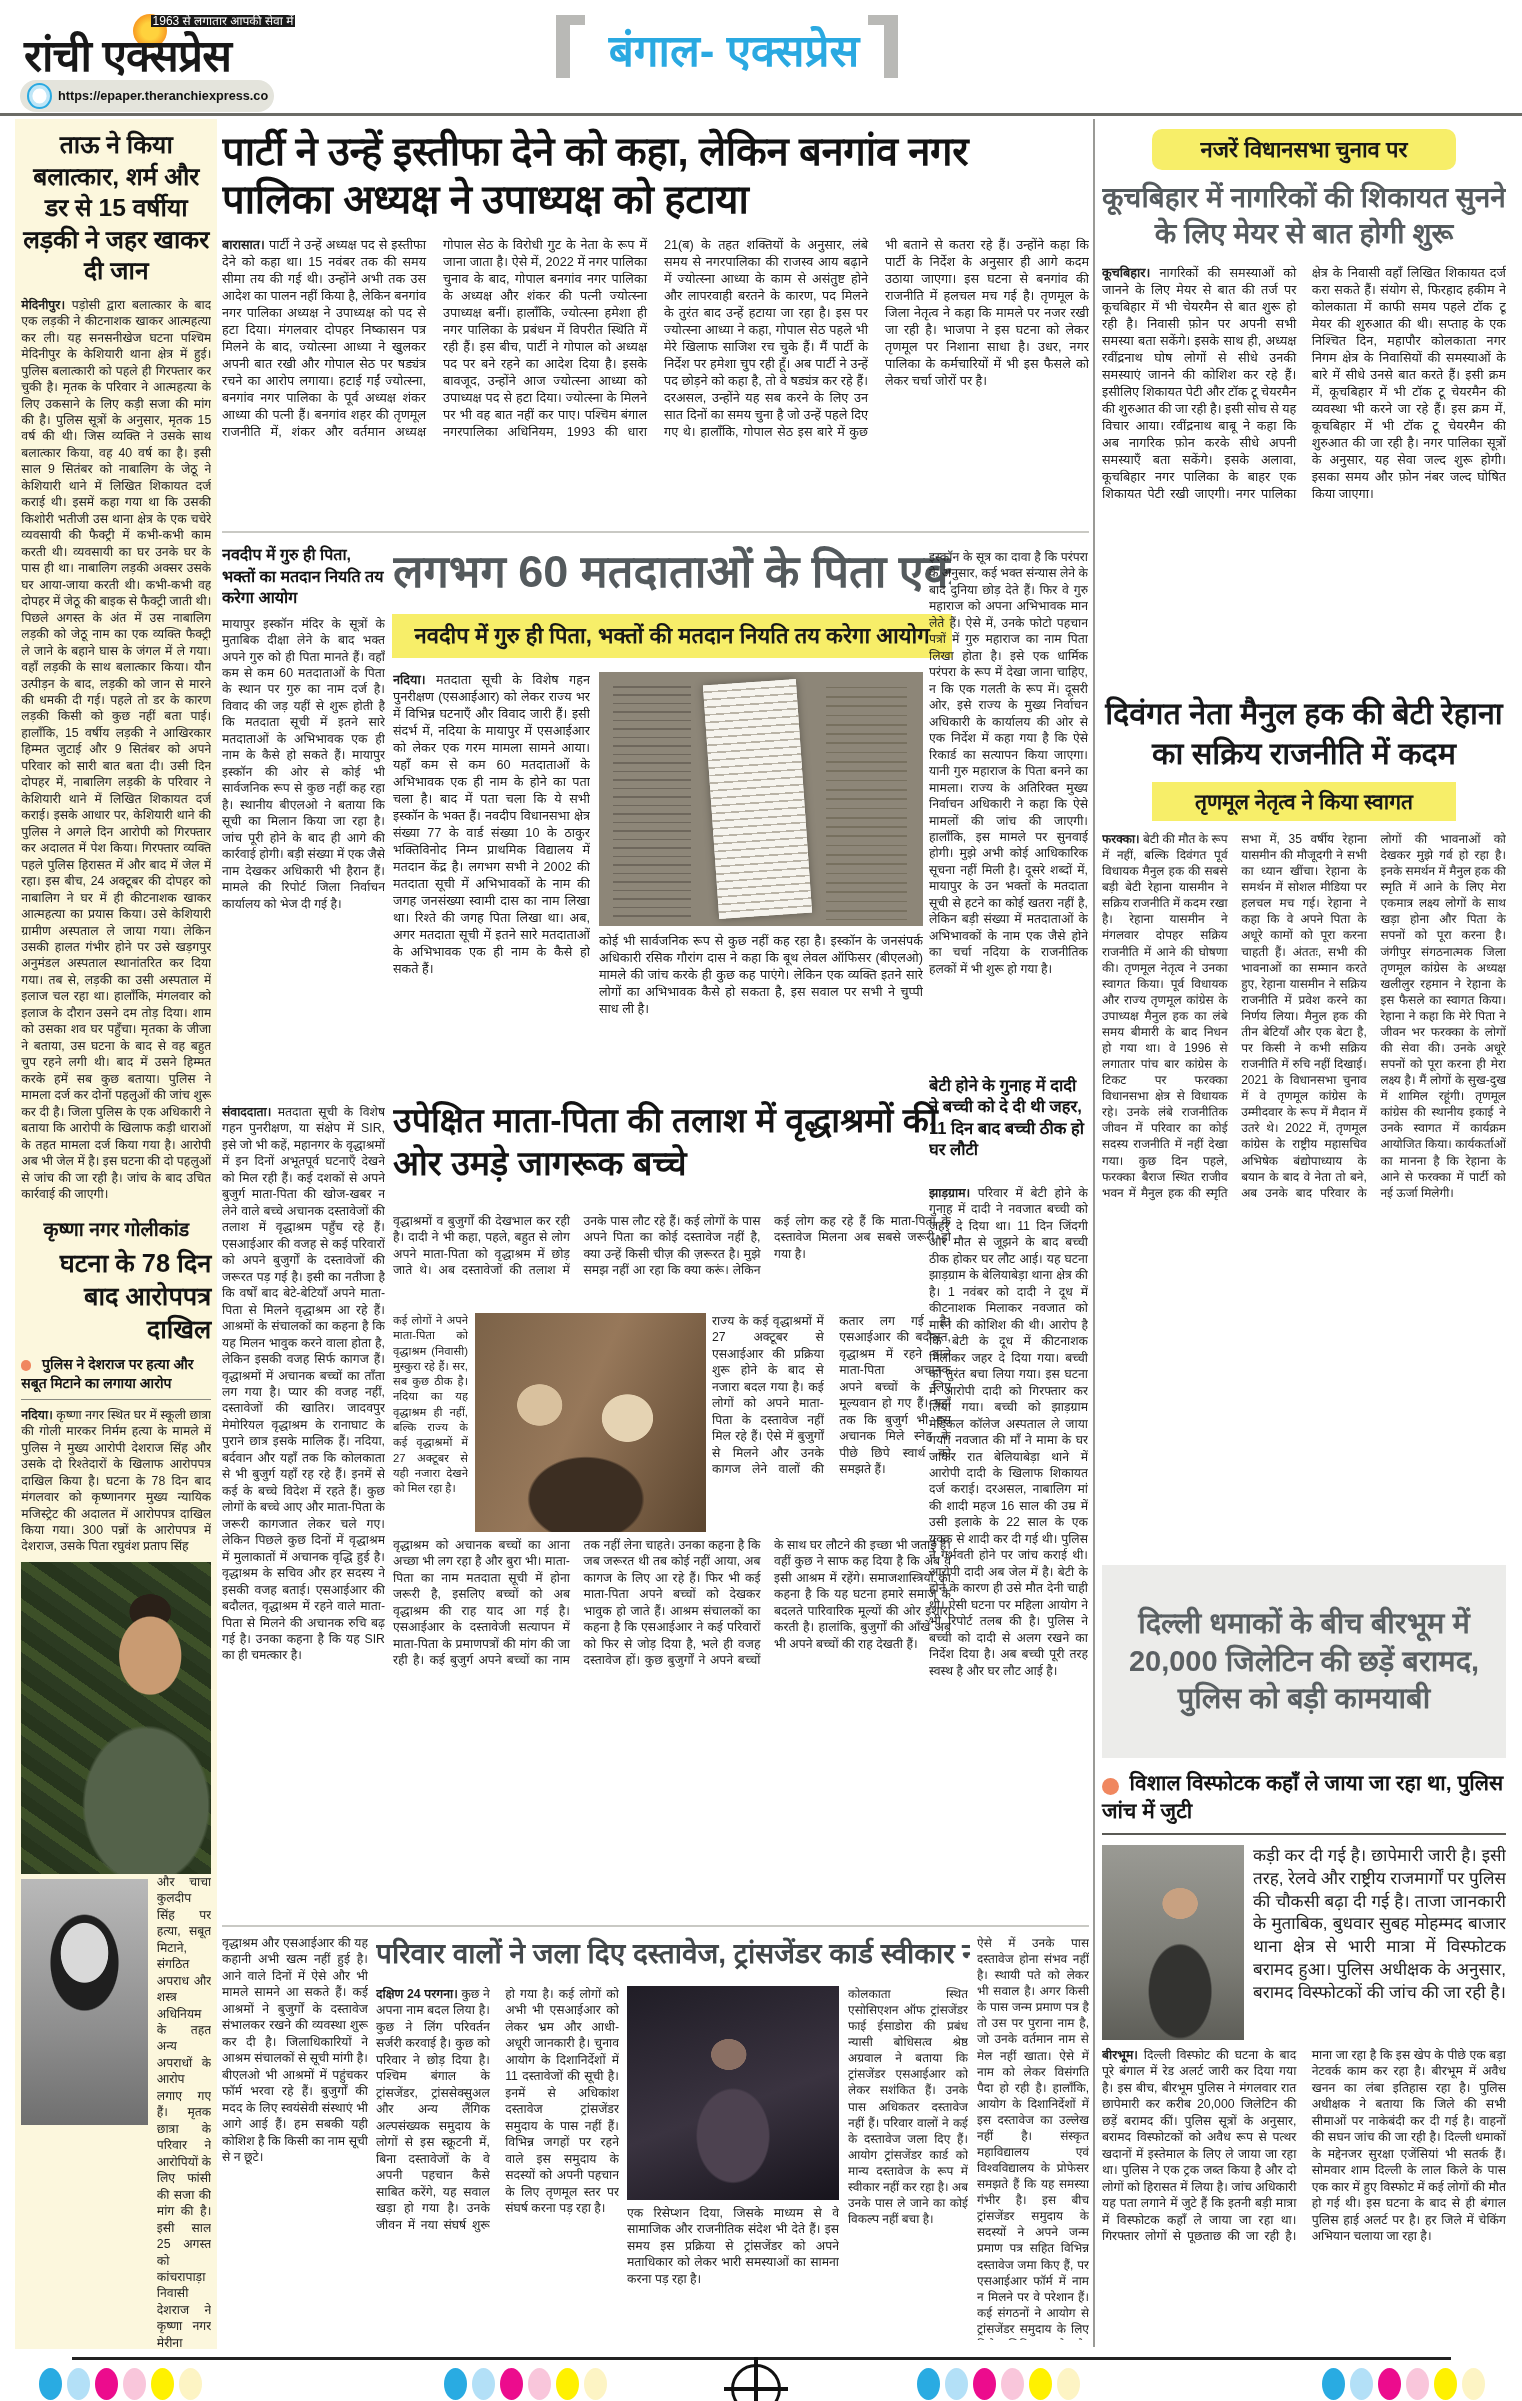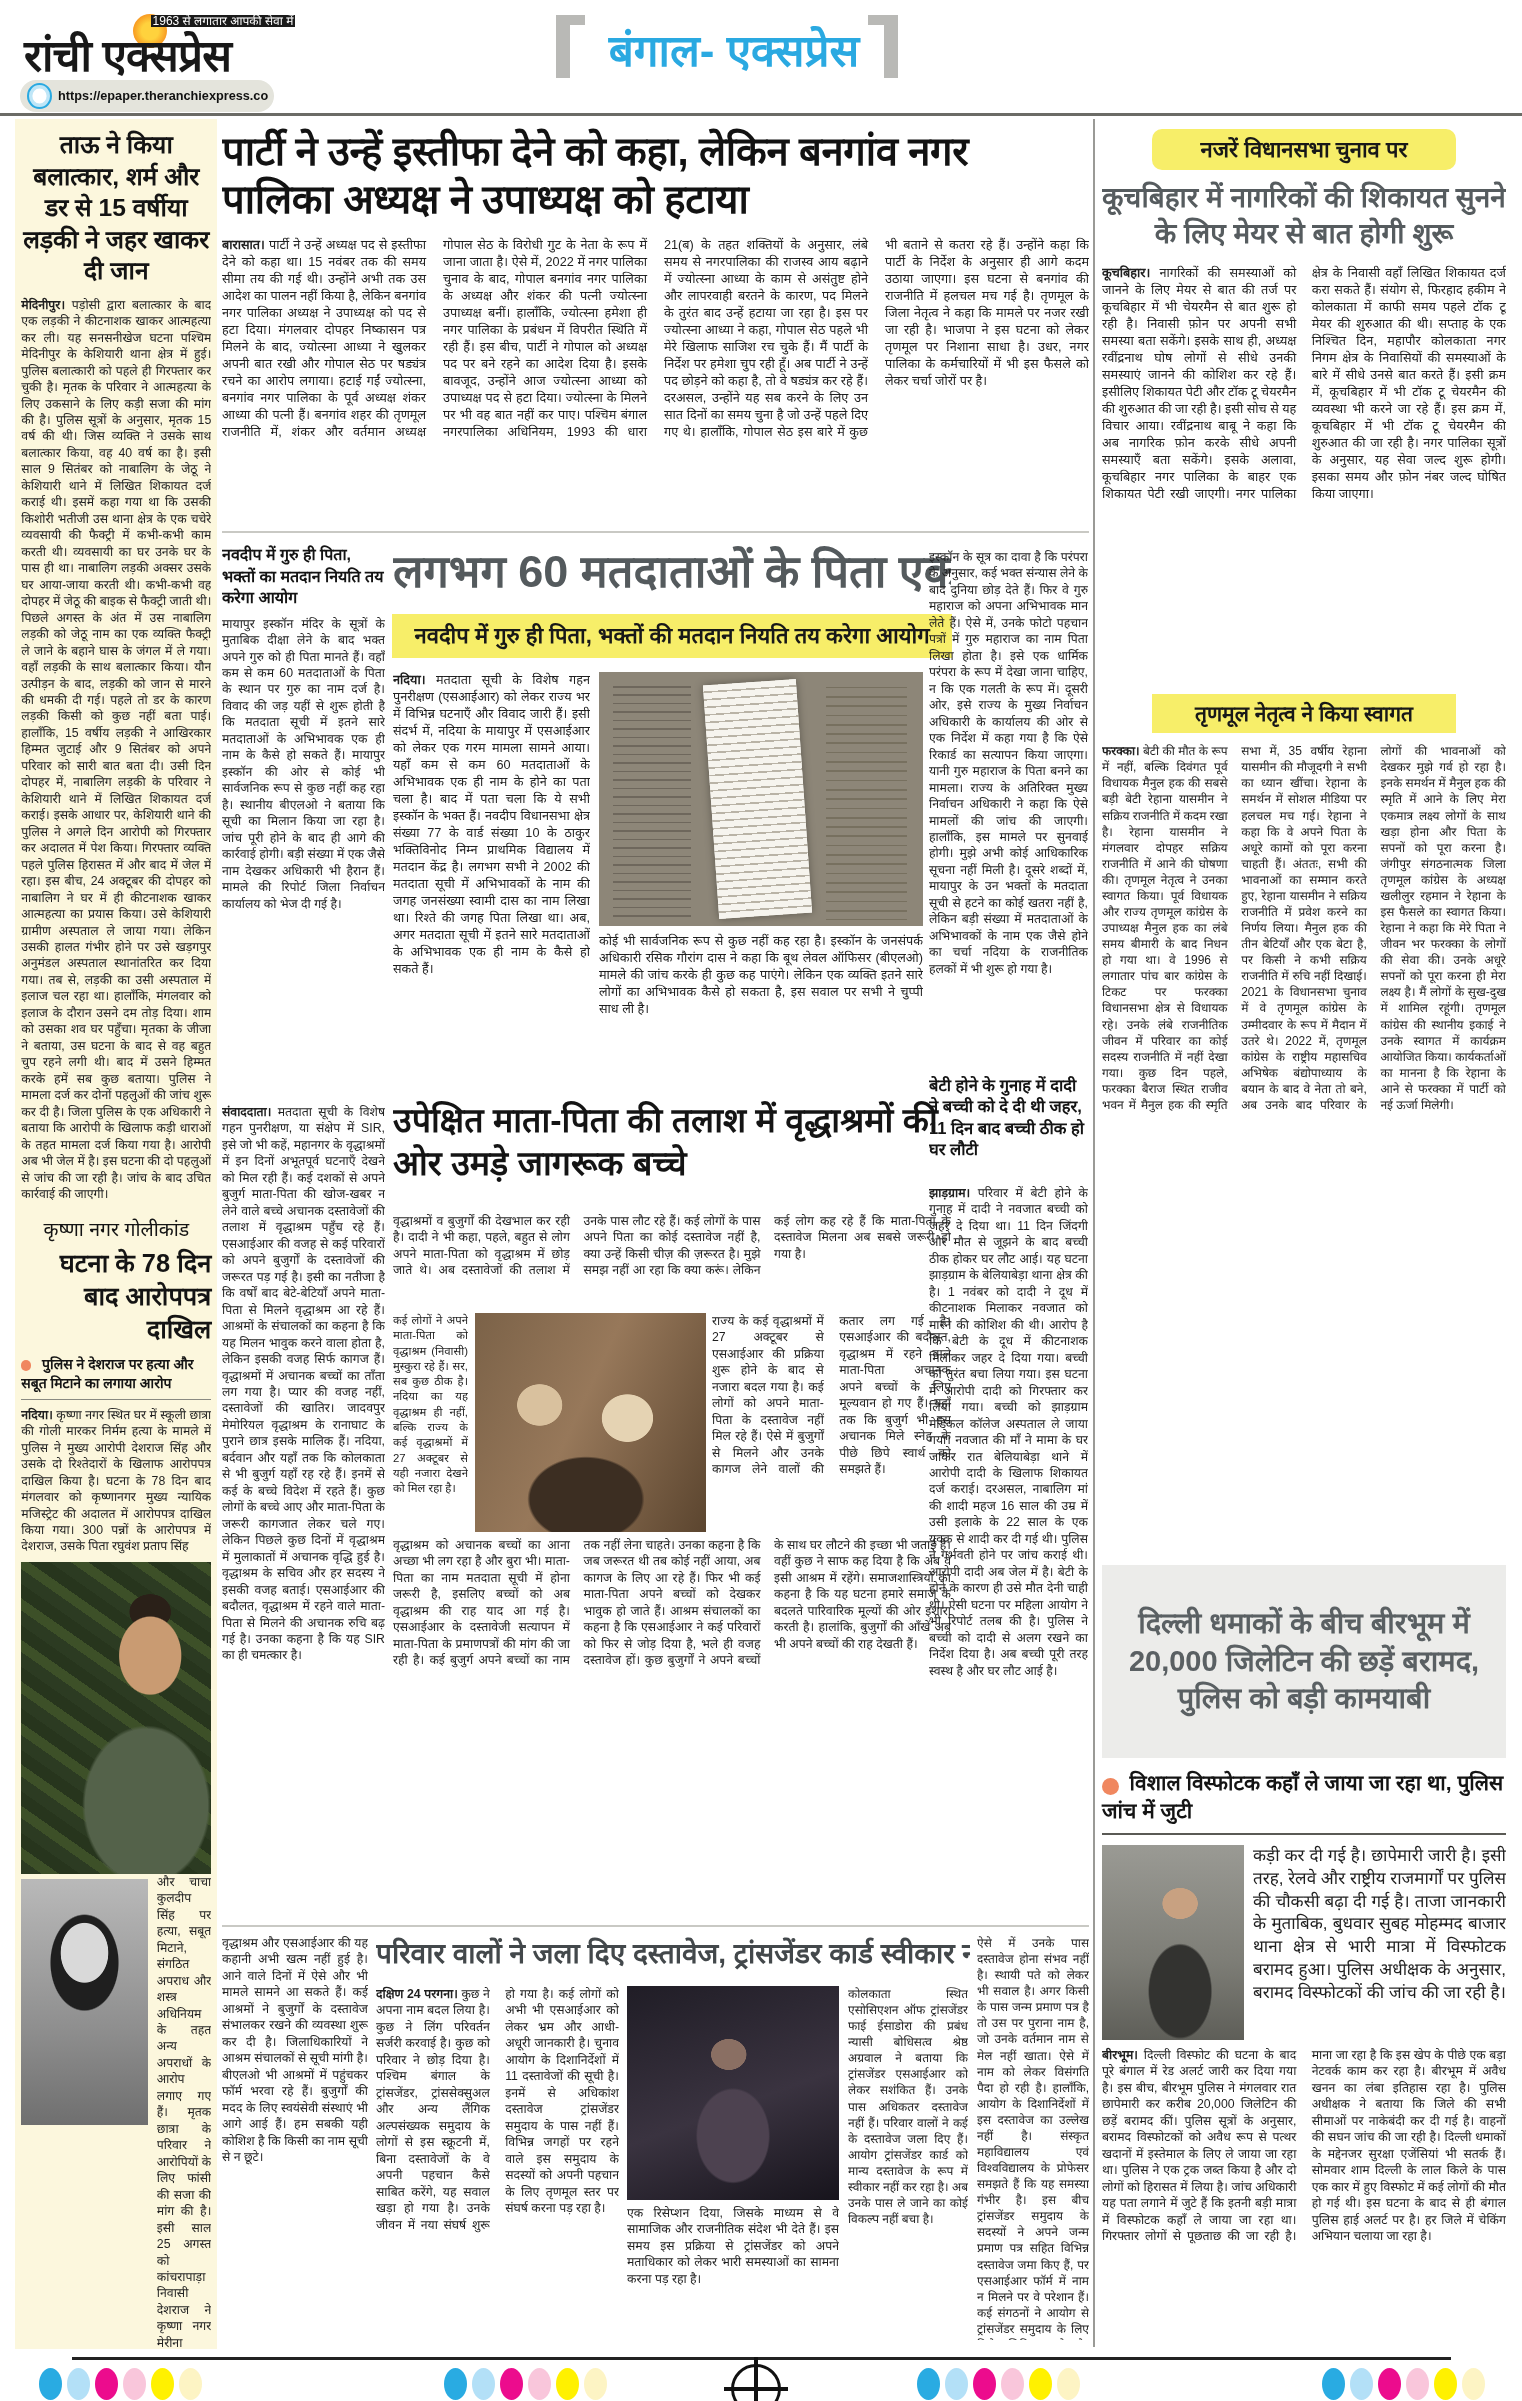--- a/index.html
+++ b/index.html
@@ -53,21 +53,21 @@
   </div>
 
   <div class="abs" style="left:15.3px;top:119px;width:202px;height:2230px;background:#fcf7dd;padding:6.8px 6px;box-sizing:border-box;overflow:hidden;">
     <div>
       <div style="font-size:24.6px;line-height:1.28;font-weight:800;color:#141414;text-align:center;margin:3.4px 0 10.2px;">ताऊ ने किया बलात्कार, शर्म और डर से 15 वर्षीया लड़की ने जहर खाकर दी जान</div>
       <div class="body-txt" style="font-size:12.3px;">
         <span class="dateline">मेदिनीपुर।</span>
         <span>पड़ोसी द्वारा बलात्कार के बाद एक लड़की ने कीटनाशक खाकर आत्महत्या कर ली। यह सनसनीखेज घटना पश्चिम मेदिनीपुर के केशियारी थाना क्षेत्र में हुई। पुलिस बलात्कारी को पहले ही गिरफ्तार कर चुकी है। मृतक के परिवार ने आत्महत्या के लिए उकसाने के लिए कड़ी सजा की मांग की है। पुलिस सूत्रों के अनुसार, मृतक 15 वर्ष की थी। जिस व्यक्ति ने उसके साथ बलात्कार किया, वह 40 वर्ष का है। इसी साल 9 सितंबर को नाबालिग के जेठू ने केशियारी थाने में लिखित शिकायत दर्ज कराई थी। इसमें कहा गया था कि उसकी किशोरी भतीजी उस थाना क्षेत्र के एक चचेरे व्यवसायी की फैक्ट्री में कभी-कभी काम करती थी। व्यवसायी का घर उनके घर के पास ही था। नाबालिग लड़की अक्सर उसके घर आया-जाया करती थी। कभी-कभी वह दोपहर में जेठू की बाइक से फैक्ट्री जाती थी। पिछले अगस्त के अंत में उस नाबालिग लड़की को जेठू नाम का एक व्यक्ति फैक्ट्री ले जाने के बहाने घास के जंगल में ले गया। वहाँ लड़की के साथ बलात्कार किया। यौन उत्पीड़न के बाद, लड़की को जान से मारने की धमकी दी गई। पहले तो डर के कारण लड़की किसी को कुछ नहीं बता पाई। हालाँकि, 15 वर्षीय लड़की ने आखिरकार हिम्मत जुटाई और 9 सितंबर को अपने परिवार को सारी बात बता दी। उसी दिन दोपहर में, नाबालिग लड़की के परिवार ने केशियारी थाने में लिखित शिकायत दर्ज कराई। इसके आधार पर, केशियारी थाने की पुलिस ने अगले दिन आरोपी को गिरफ्तार कर अदालत में पेश किया। गिरफ्तार व्यक्ति पहले पुलिस हिरासत में और बाद में जेल में रहा। इस बीच, 24 अक्टूबर की दोपहर को नाबालिग ने घर में ही कीटनाशक खाकर आत्महत्या का प्रयास किया। उसे केशियारी ग्रामीण अस्पताल ले जाया गया। लेकिन उसकी हालत गंभीर होने पर उसे खड़गपुर अनुमंडल अस्पताल स्थानांतरित कर दिया गया। तब से, लड़की का उसी अस्पताल में इलाज चल रहा था। हालाँकि, मंगलवार को इलाज के दौरान उसने दम तोड़ दिया। शाम को उसका शव घर पहुँचा। मृतका के जीजा ने बताया, उस घटना के बाद से वह बहुत चुप रहने लगी थी। बाद में उसने हिम्मत करके हमें सब कुछ बताया। पुलिस ने मामला दर्ज कर दोनों पहलुओं की जांच शुरू कर दी है। जिला पुलिस के एक अधिकारी ने बताया कि आरोपी के खिलाफ कड़ी धाराओं के तहत मामला दर्ज किया गया है। आरोपी अब भी जेल में है। इस घटना की दो पहलुओं से जांच की जा रही है। जांच के बाद उचित कार्रवाई की जाएगी।</span>
       </div>
     </div>
-    <div style="font-size:19.5px;font-weight:400;color:#141414;text-align:center;margin:12px 0 5.1px;">कृष्णा नगर गोलीकांड</div>
+    <div style="font-size:19.5px;font-weight:700;color:#141414;text-align:center;margin:12px 0 5.1px;">कृष्णा नगर गोलीकांड</div>
     <div>
       <div style="font-size:25.4px;line-height:1.3;font-weight:800;color:#141414;text-align:right;margin:1.7px 0 8.5px;">घटना के 78 दिन बाद आरोपपत्र दाखिल</div>
       <div style="border-bottom:1.7px solid #8a8a82;padding-bottom:6.8px;margin-bottom:6.8px;">
         <span class="bullet-dot" style="width:10.2px;height:10.2px;"></span>
         <span style="font-weight:800;font-size:14px;color:#141414;">पुलिस ने देशराज पर हत्या और सबूत मिटाने का लगाया आरोप</span>
       </div>
       <div class="body-txt" style="font-size:12.3px;">
         <span class="dateline">नदिया।</span>
         <span>कृष्णा नगर स्थित घर में स्कूली छात्रा की गोली मारकर निर्मम हत्या के मामले में पुलिस ने मुख्य आरोपी देशराज सिंह और उसके दो रिश्तेदारों के खिलाफ आरोपपत्र दाखिल किया है। घटना के 78 दिन बाद मंगलवार को कृष्णानगर मुख्य न्यायिक मजिस्ट्रेट की अदालत में आरोपपत्र दाखिल किया गया। 300 पन्नों के आरोपपत्र में देशराज, उसके पिता रघुवंश प्रताप सिंह</span>
       </div>
@@ -166,20 +166,21 @@
 
     <div class="abs" style="left:1102px;top:180px;width:404px;height:505px;overflow:hidden;">
       <div style="font-size:28px;line-height:1.3;font-weight:800;color:#565c5f;text-align:center;margin-bottom:12px;">कूचबिहार में नागरिकों की शिकायत सुनने के लिए मेयर से बात होगी शुरू</div>
       <div class="body-txt cols2" style="height:397px;">
         <span class="dateline">कूचबिहार।</span>
         <span>नागरिकों की समस्याओं को जानने के लिए मेयर से बात की तर्ज पर कूचबिहार में भी चेयरमैन से बात शुरू हो रही है। निवासी फ़ोन पर अपनी सभी समस्या बता सकेंगे। इसके साथ ही, अध्यक्ष रवींद्रनाथ घोष लोगों से सीधे उनकी समस्याएं जानने की कोशिश कर रहे हैं। इसीलिए शिकायत पेटी और टॉक टू चेयरमैन की शुरुआत की जा रही है। इसी सोच से यह विचार आया। रवींद्रनाथ बाबू ने कहा कि अब नागरिक फ़ोन करके सीधे अपनी समस्याएँ बता सकेंगे। इसके अलावा, कूचबिहार नगर पालिका के बाहर एक शिकायत पेटी रखी जाएगी। नगर पालिका क्षेत्र के निवासी वहाँ लिखित शिकायत दर्ज करा सकते हैं। संयोग से, फिरहाद हकीम ने कोलकाता में काफी समय पहले टॉक टू मेयर की शुरुआत की थी। सप्ताह के एक निश्चित दिन, महापौर कोलकाता नगर निगम क्षेत्र के निवासियों की समस्याओं के बारे में सीधे उनसे बात करते हैं। इसी क्रम में, कूचबिहार में भी टॉक टू चेयरमैन की व्यवस्था भी करने जा रहे हैं। इस क्रम में, कूचबिहार में भी टॉक टू चेयरमैन की शुरुआत की जा रही है। नगर पालिका सूत्रों के अनुसार, यह सेवा जल्द शुरू होगी। इसका समय और फ़ोन नंबर जल्द घोषित किया जाएगा।</span>
       </div>
     </div>
 
     <div class="abs" style="left:1102px;top:694px;width:404px;height:865px;overflow:hidden;">
+      <div style="font-size:30.5px;line-height:1.3;font-weight:800;color:#17181a;text-align:center;margin-bottom:8.5px;">दिवंगत नेता मैनुल हक की बेटी रेहाना का सक्रिय राजनीति में कदम</div>
       <div class="yellow-bar" style="width:304px;height:39px;font-size:21px;line-height:39px;margin:0 auto 10.2px;overflow:hidden;">तृणमूल नेतृत्व ने किया स्वागत</div>
       <div class="body-txt cols3" style="height:678px;font-size:12px;">
         <span class="dateline">फरक्का।</span>
         <span>बेटी की मौत के रूप में नहीं, बल्कि दिवंगत पूर्व विधायक मैनुल हक की सबसे बड़ी बेटी रेहाना यासमीन ने सक्रिय राजनीति में कदम रखा है। रेहाना यासमीन ने मंगलवार दोपहर सक्रिय राजनीति में आने की घोषणा की। तृणमूल नेतृत्व ने उनका स्वागत किया। पूर्व विधायक और राज्य तृणमूल कांग्रेस के उपाध्यक्ष मैनुल हक का लंबे समय बीमारी के बाद निधन हो गया था। वे 1996 से लगातार पांच बार कांग्रेस के टिकट पर फरक्का विधानसभा क्षेत्र से विधायक रहे। उनके लंबे राजनीतिक जीवन में परिवार का कोई सदस्य राजनीति में नहीं देखा गया। कुछ दिन पहले, फरक्का बैराज स्थित राजीव भवन में मैनुल हक की स्मृति सभा में, 35 वर्षीय रेहाना यासमीन की मौजूदगी ने सभी का ध्यान खींचा। रेहाना के समर्थन में सोशल मीडिया पर हलचल मच गई। रेहाना ने कहा कि वे अपने पिता के अधूरे कामों को पूरा करना चाहती हैं। अंततः, सभी की भावनाओं का सम्मान करते हुए, रेहाना यासमीन ने सक्रिय राजनीति में प्रवेश करने का निर्णय लिया। मैनुल हक की तीन बेटियाँ और एक बेटा है, पर किसी ने कभी सक्रिय राजनीति में रुचि नहीं दिखाई। 2021 के विधानसभा चुनाव में वे तृणमूल कांग्रेस के उम्मीदवार के रूप में मैदान में उतरे थे। 2022 में, तृणमूल कांग्रेस के राष्ट्रीय महासचिव अभिषेक बंद्योपाध्याय के बयान के बाद वे नेता तो बने, अब उनके बाद परिवार के लोगों की भावनाओं को देखकर मुझे गर्व हो रहा है। इनके समर्थन में मैनुल हक की स्मृति में आने के लिए मेरा एकमात्र लक्ष्य लोगों के साथ खड़ा होना और पिता के सपनों को पूरा करना है। जंगीपुर संगठनात्मक जिला तृणमूल कांग्रेस के अध्यक्ष खलीलुर रहमान ने रेहाना के इस फैसले का स्वागत किया। रेहाना ने कहा कि मेरे पिता ने जीवन भर फरक्का के लोगों की सेवा की। उनके अधूरे सपनों को पूरा करना ही मेरा लक्ष्य है। मैं लोगों के सुख-दुख में शामिल रहूंगी। तृणमूल कांग्रेस की स्थानीय इकाई ने उनके स्वागत में कार्यक्रम आयोजित किया। कार्यकर्ताओं का मानना है कि रेहाना के आने से फरक्का में पार्टी को नई ऊर्जा मिलेगी।</span>
       </div>
     </div>
 
     <div>
       <div class="abs" style="left:1102px;top:1565px;width:404px;height:193px;background:#ececea;display:flex;align-items:center;justify-content:center;">
         <div style="font-size:29px;line-height:1.3;font-weight:800;color:#5a6063;text-align:center;padding:0 6.8px;">दिल्ली धमाकों के बीच बीरभूम में 20,000 जिलेटिन की छड़ें बरामद, पुलिस को बड़ी कामयाबी</div>

